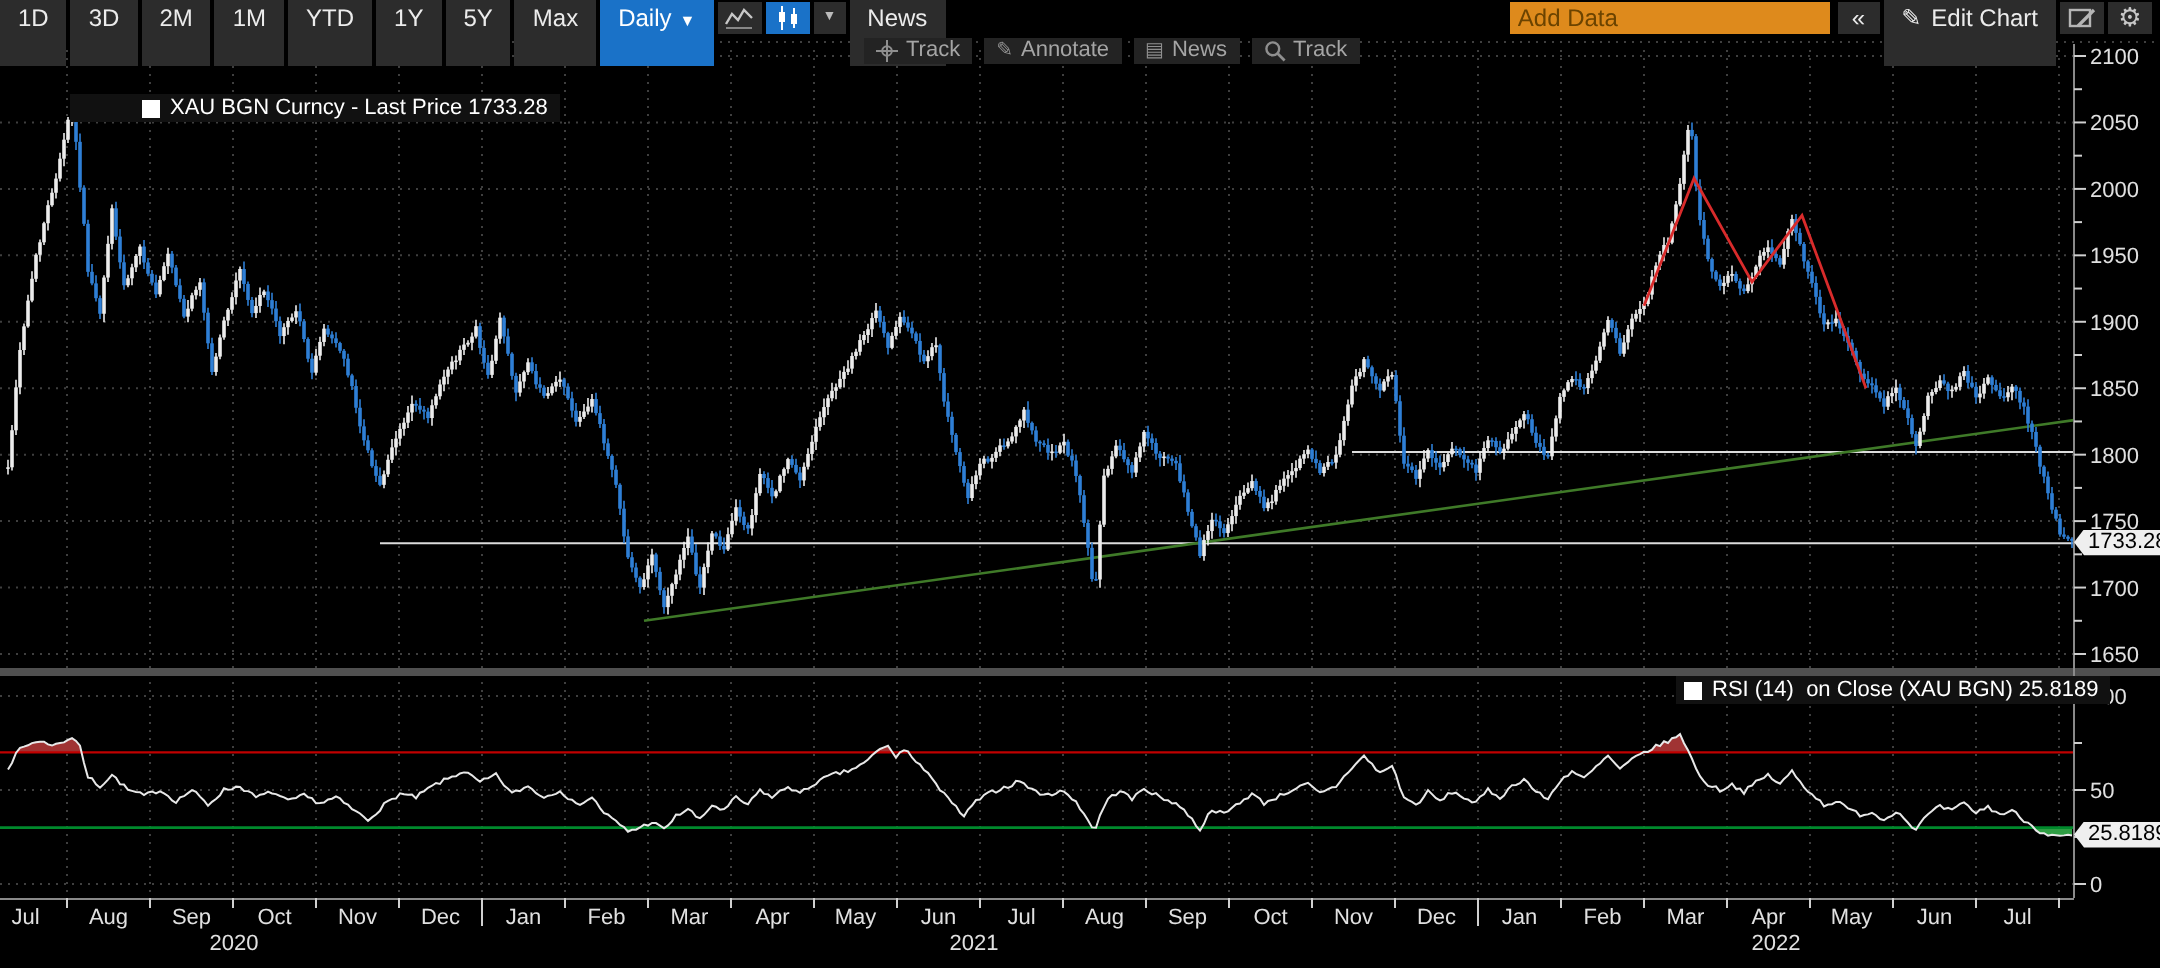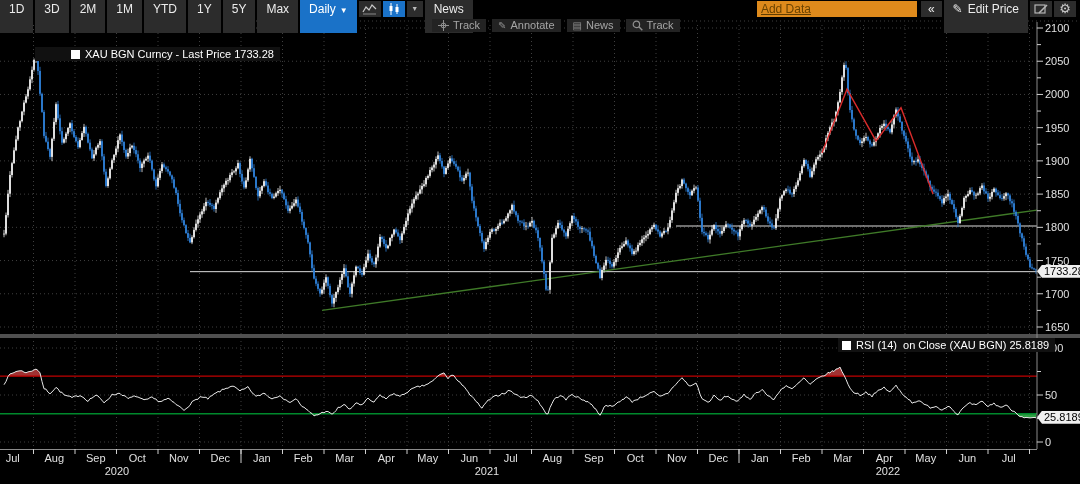--- a/index.html
+++ b/index.html
@@ -7,21 +7,21 @@
          font-family:"Liberation Sans",sans-serif;-webkit-font-smoothing:antialiased;}
   
   .row1{position:absolute;top:0;left:0;width:1080px;height:18px;display:flex;align-items:center;z-index:5;}
   .tb{background:#2c2c2c;color:#ececec;font-size:12px;height:16px;line-height:16px;
       padding:16px 9px;margin-right:2px;white-space:nowrap;cursor:default;}
   .tb-blue{background:#1a72c8;color:#ffffff;}
   .icon-tb{width:22px;padding:0;display:flex;align-items:center;justify-content:center;}
   .caret{font-size:8px;margin-left:4px;}
   .right-cluster{margin-left:auto;display:flex;align-items:center;margin-right:2px;}
   .add-data{width:152px;height:16px;background:#de8a1c;border:0;outline:none;font-size:12px;
-            color:#5f3c00;padding:0 4px;margin-right:4px;font-family:"Liberation Sans",sans-serif;text-decoration:underline;}
+            color:#5f3c00;padding:0 4px;margin-right:4px;font-family:"Liberation Sans",sans-serif;}
   .add-data::placeholder{color:#6b4300;opacity:1;}
   
   .row2{position:absolute;top:19px;left:432px;display:flex;gap:6px;z-index:5;justify-content:space-between;}
   .mini{background:#232323;color:#a5a5a5;font-size:11px;height:13px;line-height:13px;
         padding:0 6px;display:flex;align-items:center;gap:4px;cursor:default;}
   .mini .g{font-size:10px;color:#8f8f8f;}
   
   .legend{position:absolute;display:flex;align-items:center;gap:5px;background:#111;
           padding:1px 6px 1px 4px;color:#fff;font-size:11px;z-index:4;white-space:pre;}
   .key{width:9px;height:9px;background:#fff;display:inline-block;}
@@ -1268,21 +1268,21 @@
     <span class="tb icon-tb" style="width:16px;">
       <span style="font-size:7px;color:#bbb;">▼</span>
     </span>
     <span class="tb">News</span>
 
     <span class="right-cluster">
       <input class="add-data" placeholder="Add Data" style="">
       <span class="tb" style="padding:0 7px;">«</span>
       <span class="tb" style="display:flex;align-items:center;gap:5px;">
         <span style="font-size:12px;">✎</span>
-        <span>Edit Price</span>
+        <span>Edit Chart</span>
       </span>
       <span class="tb icon-tb">
         <svg width="15" height="12" viewBox="0 0 15 12">
           <rect x="1" y="2" width="10" height="8" fill="none" stroke="#b5b5b5" stroke-width="1.2"></rect>
           <line x1="5" y1="10" x2="13" y2="2" stroke="#b5b5b5" stroke-width="1.6"></line>
         </svg>
       </span>
       <span class="tb icon-tb">
         <span style="font-size:13px;color:#c8c8c8;">⚙</span>
       </span>

